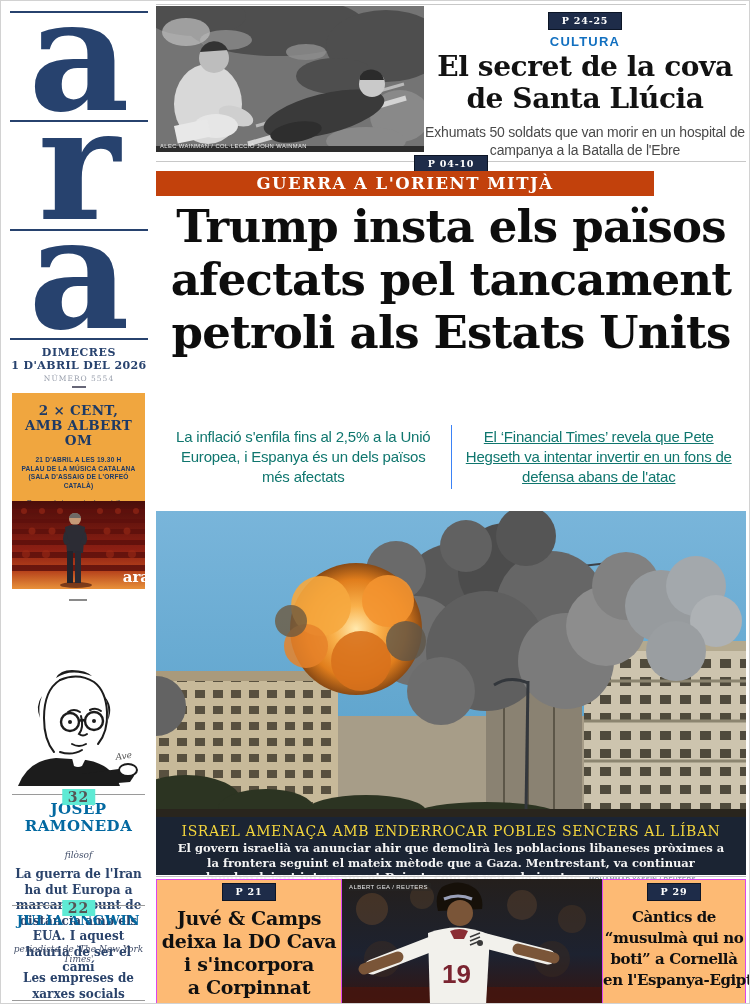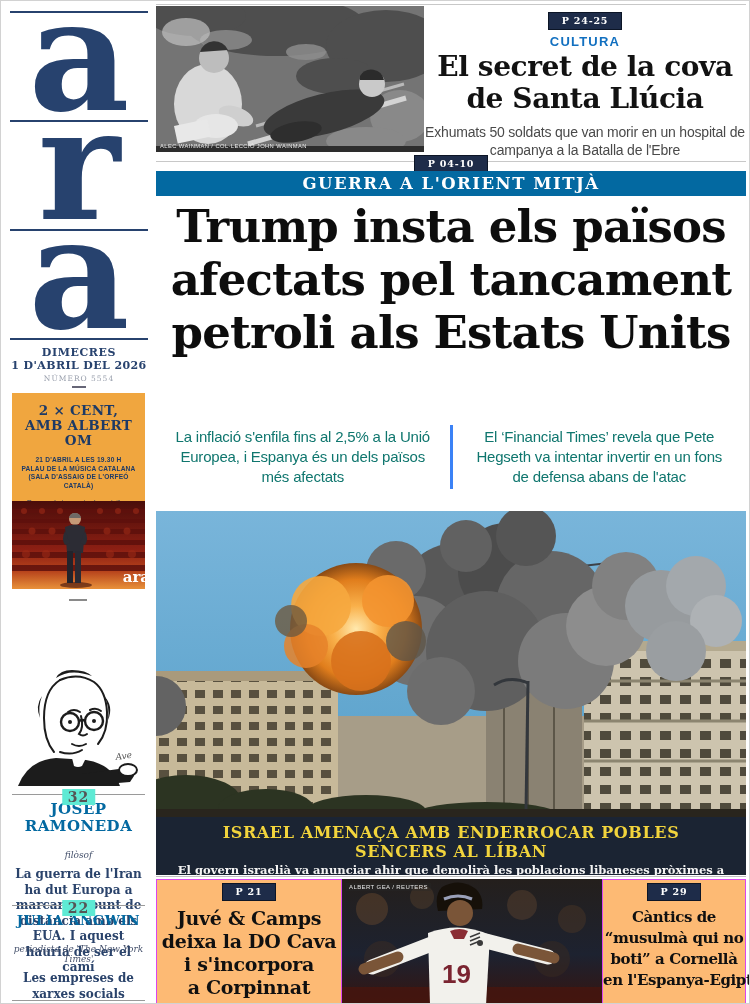--- a/index.html
+++ b/index.html
@@ -54,34 +54,34 @@
   .culture{flex:1;text-align:center;padding-top:3px;position:relative;}
   .kicker{font-family:"Liberation Sans",sans-serif;font-weight:bold;font-size:13px;color:#1270c0;
         letter-spacing:1.2px;margin-top:4px;}
   .culture-hl{font-weight:bold;font-size:28px;line-height:32px;color:#121212;margin-top:2px;letter-spacing:-.4px;}
   .culture-sf{font-family:"Liberation Sans",sans-serif;font-size:14px;line-height:17.5px;color:#4a4a4a;
         margin-top:9px;letter-spacing:-.2px;}
 
   
   .rule-lead{position:absolute;left:155px;top:160px;width:590px;border-top:1px solid #c8c8c8;}
   .lead-badge{position:absolute;left:155px;top:151px;width:590px;text-align:center;}
-  .band{position:absolute;left:155px;top:170px;width:590px;height:25px;background:#0369a1;
+  .band{position:absolute;left:155px;top:170px;width:498px;height:25px;background:#c2410c;
         color:#fff;text-align:center;font-weight:bold;font-size:16.5px;letter-spacing:1.5px;line-height:25px;}
   .lead-hl{position:absolute;left:155px;top:199px;width:590px;text-align:center;color:#0d0d0d;}
   .lead-hl div{font-weight:bold;font-size:45px;line-height:53px;letter-spacing:-.8px;white-space:nowrap;}
   .standfirst{position:absolute;left:155px;top:424px;width:590px;display:flex;}
   .sf-col{flex:1;text-align:center;font-family:"Liberation Sans",sans-serif;font-size:15px;
         line-height:20px;color:#0f766e;padding:2px 14px;letter-spacing:-.2px;}
-  .sf-right{border-left:3px solid #3b82f6;}
+  .sf-right{border-left:1px solid #3b82f6;text-decoration:underline;}
 
   
   .main-photo{position:absolute;left:155px;top:510px;width:590px;height:306px;overflow:hidden;}
   .caption{position:absolute;left:155px;top:816px;width:590px;height:58px;background:#1b2433;
         box-sizing:border-box;padding:6px 18px;text-align:center;}
-  .cap-title{color:#f2d43c;font-weight:bold;font-size:16px;letter-spacing:.6px;}
+  .cap-title{color:#f2d43c;font-weight:normal;font-size:14px;letter-spacing:.6px;}
   .cap-body{color:#f3f3f3;font-weight:bold;font-size:11.5px;line-height:14.5px;margin-top:2px;}
   .cap-credit{color:#8d99a8;font-family:"Liberation Sans",sans-serif;font-size:6.2px;letter-spacing:.4px;}
 
   
   .rule-bottom{position:absolute;left:155px;top:875px;width:590px;border-top:1px solid #c0c0c0;}
   .cell{position:absolute;top:878px;height:126px;box-sizing:border-box;background:#fdba74;
         border:1px solid #d946ef;text-align:center;}
   .cell-left{left:155px;width:186px;}
   .cell-right{left:601px;width:144px;}
   .cell .pbadge{margin-top:-10px;}

